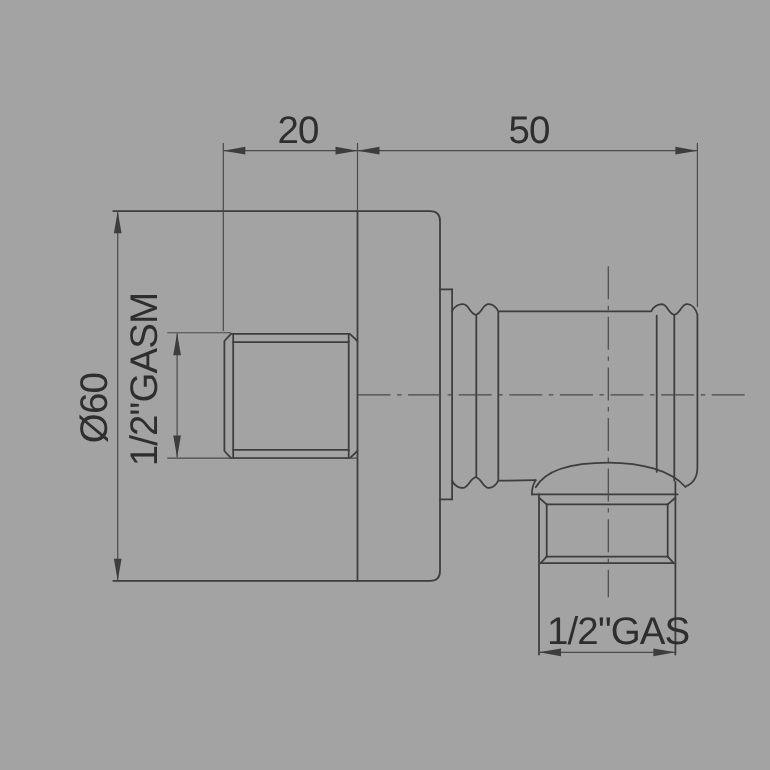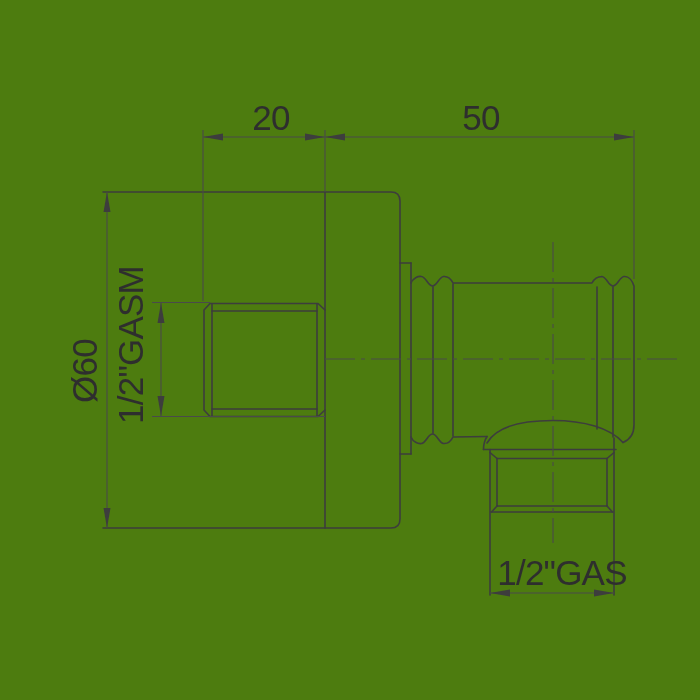--- a/index.html
+++ b/index.html
@@ -1,16 +1,16 @@
 <!DOCTYPE html>
 <html><head>
 <meta charset="utf-8">
 <style>
   html,body{margin:0;padding:0;background:#ffffff;}
-  #stage{position:relative;width:700px;height:700px;background:#4d7c0f;overflow:hidden;
+  #stage{position:relative;width:700px;height:700px;background:#a3a3a3;overflow:hidden;
          font-family:"Liberation Sans", sans-serif;}
   svg{display:block;}
   .b  {stroke:#3d3d3d;stroke-width:1.6;fill:none;stroke-linejoin:round;stroke-linecap:round;}
   .t  {stroke:#4a4a4a;stroke-width:1.1;fill:none;stroke-linecap:butt;}
   .cl {stroke:#4a4a4a;stroke-width:1.1;fill:none;stroke-dasharray:30 6 4 6;}
   .ah {fill:#3d3d3d;stroke:none;}
   .lbl{font-family:"Liberation Sans", sans-serif;font-size:35px;fill:#2e2e2e;letter-spacing:-0.8px;}
 </style>
 </head>
 <body>

